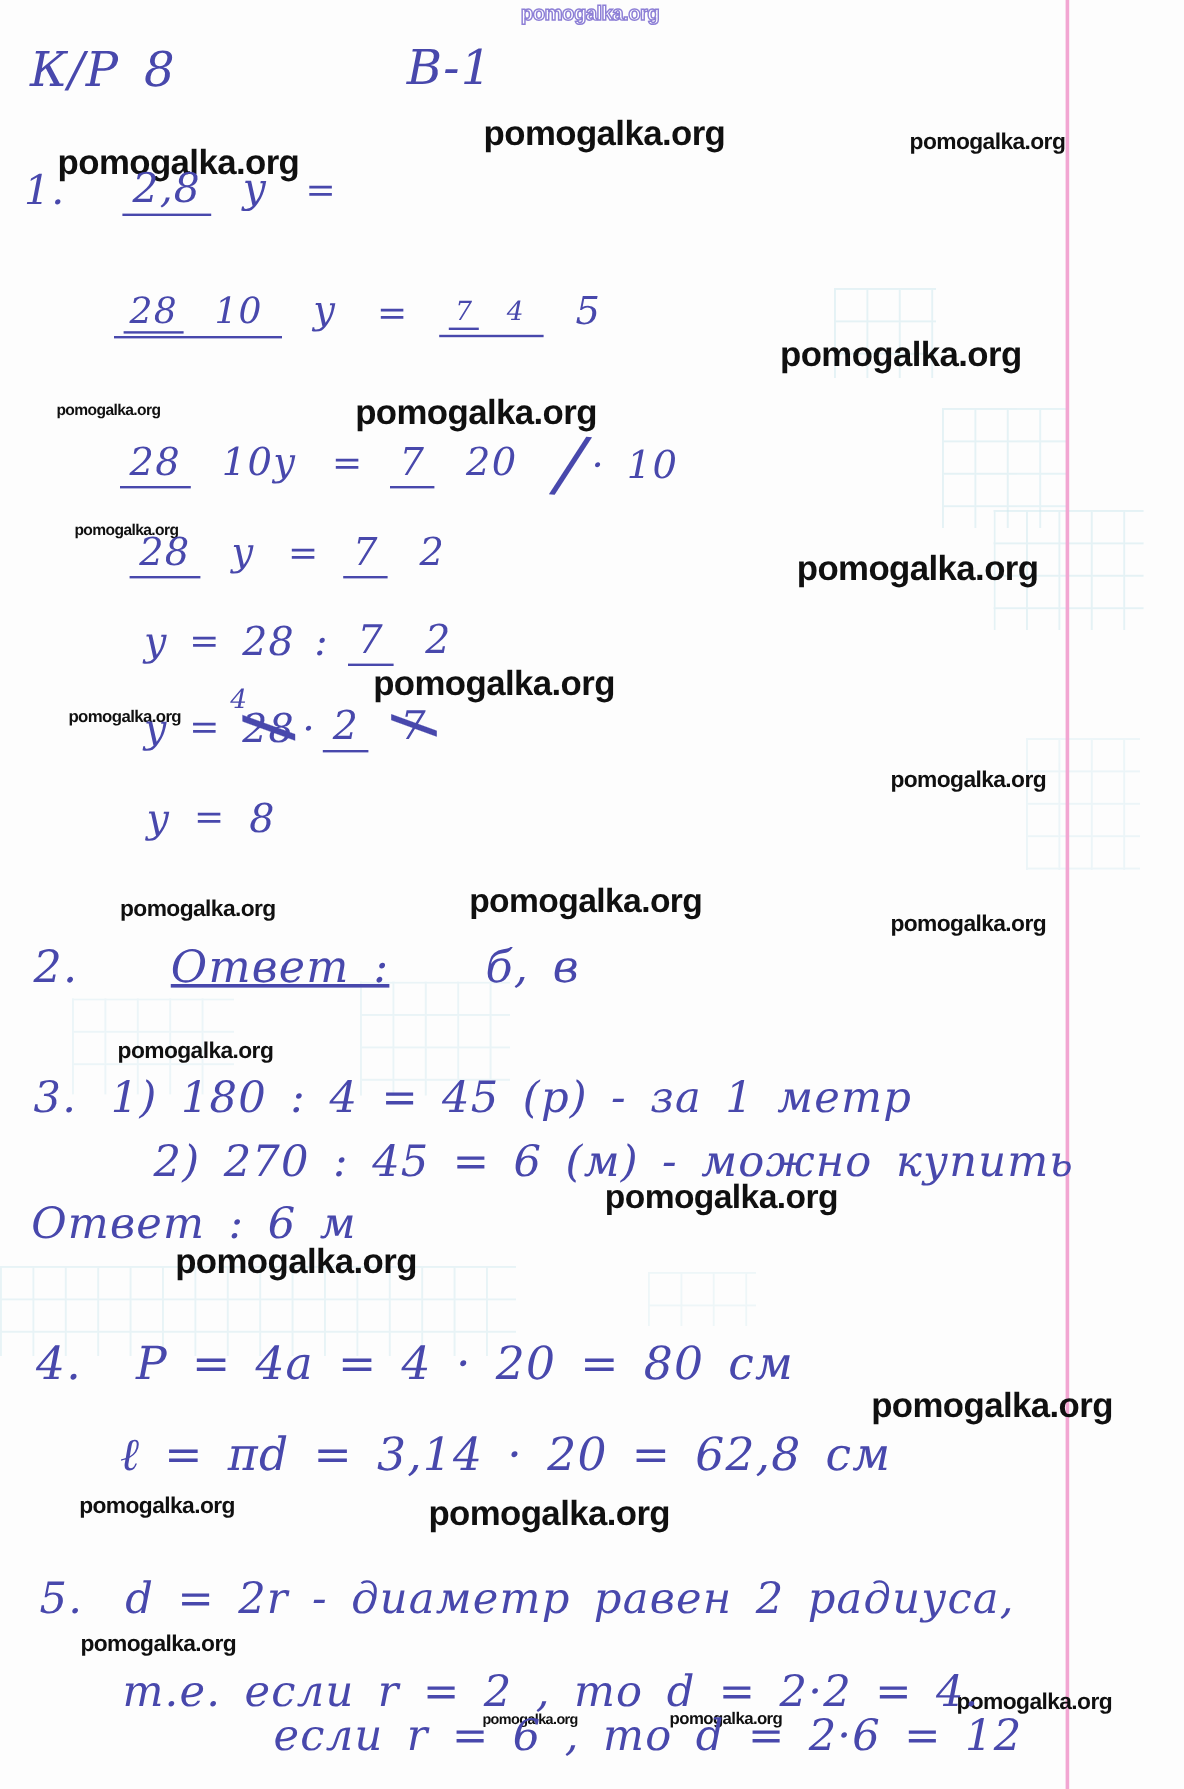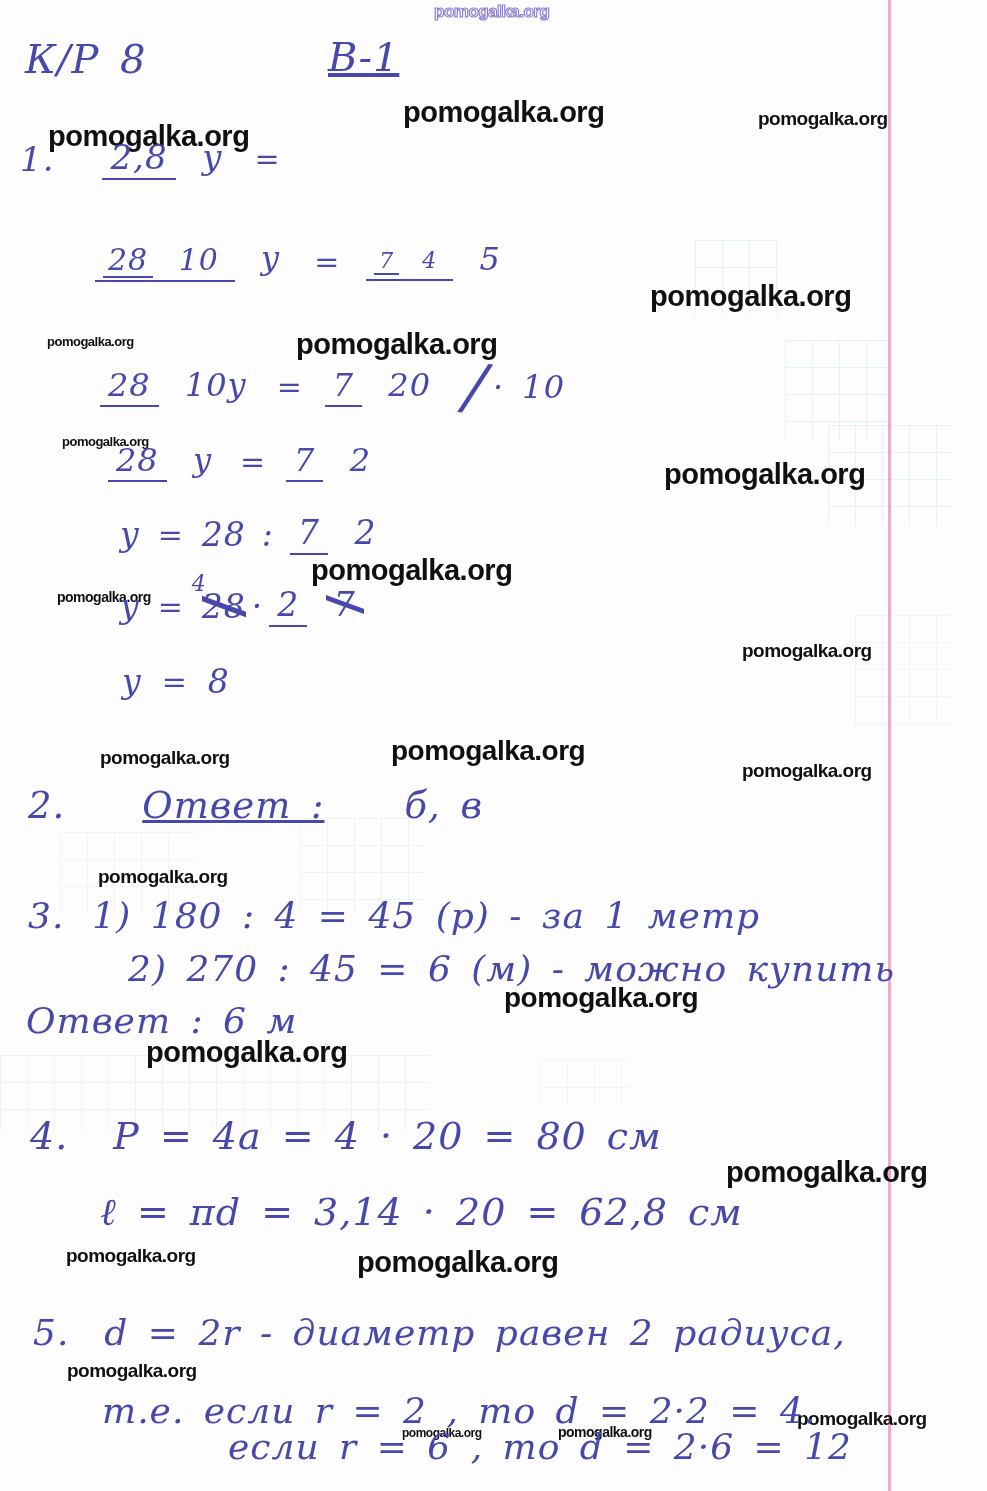--- a/index.html
+++ b/index.html
@@ -84,21 +84,21 @@
   <div class="wm" style="left:66px;top:1245px;font-size:19px;">pomogalka.org</div>
   <div class="wm" style="left:357px;top:1246px;font-size:29px;">pomogalka.org</div>
   <div class="wm" style="left:67px;top:1360px;font-size:19px;">pomogalka.org</div>
   <div class="wm" style="left:402px;top:1426px;font-size:12px;">pomogalka.org</div>
   <div class="wm" style="left:558px;top:1424px;font-size:14px;">pomogalka.org</div>
   <div class="wm" style="left:797px;top:1408px;font-size:19px;">pomogalka.org</div>
 
   <div class="hw" style="left:25px;top:36px;font-size:40px;">
     <span>К/Р 8</span>
   </div>
-  <div class="hw" style="left:328px;top:34px;font-size:40px;text-decoration:underline;">
+  <div class="hw" style="left:339px;top:34px;font-size:40px;">
     <span>В-1</span>
   </div>
 
   <div class="hw" style="left:20px;top:138px;font-size:34px;">
     <span>1.</span>
     <span class="frac" style="margin-left:48px;">
       <span class="num">2,8</span>
       <span class="den">y</span>
     </span>
     <span class="eq" style="margin:0 20px;">=</span>

